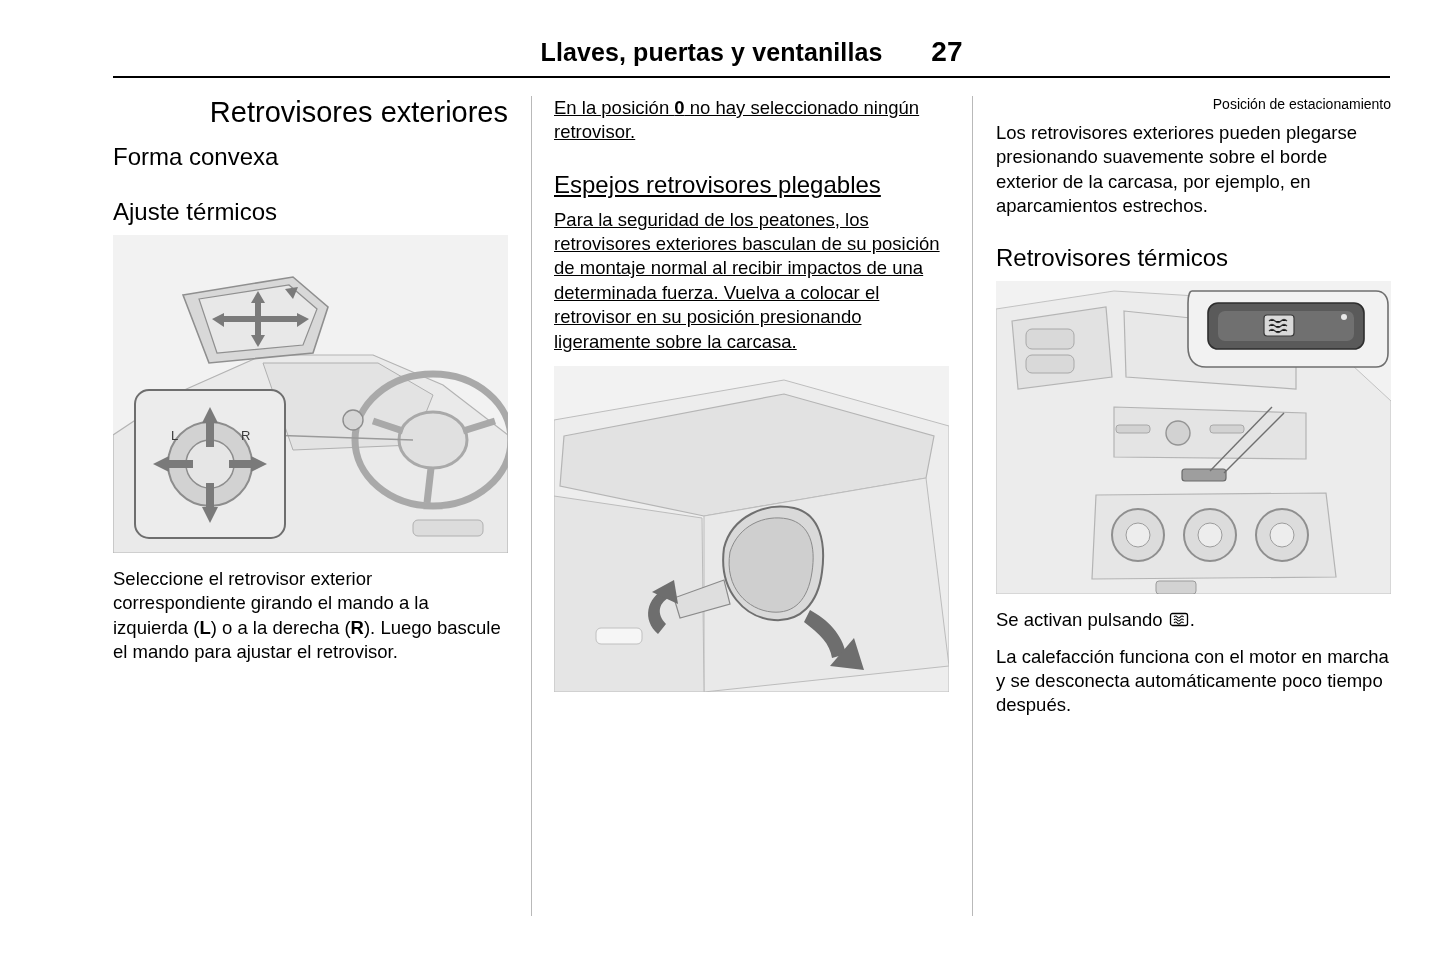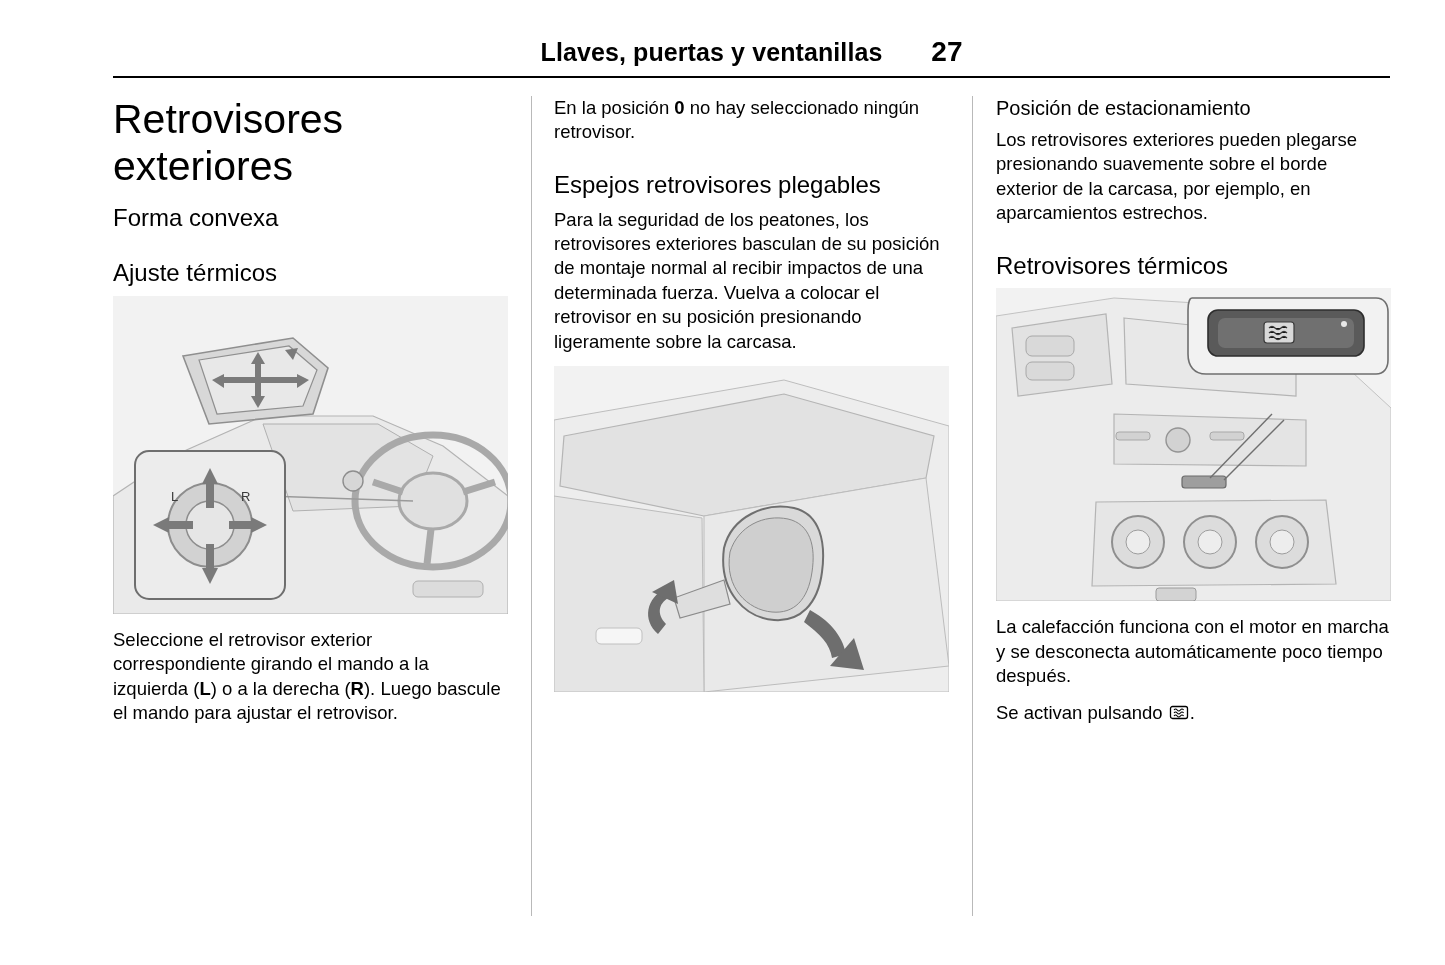--- a/index.html
+++ b/index.html
@@ -48,50 +48,52 @@
     background: #000000;
   }
 
   
   .col {
     position: absolute;
     top: 96px;
     width: 395px;
   }
   .col-1 { left: 113px; }
-  .col-2 { left: 554px; }
+  .col-2 { left: 554px; text-decoration: underline; }
   .col-3 { left: 996px; }
 
   .col-divider {
     position: absolute;
     top: 96px;
     width: 1px;
     background: #b9b9b9;
   }
   .div-1 { left: 531px; height: 820px; }
   .div-2 { left: 972px; height: 820px; }
 
   h1.doc-h1 {
-    font-size: 41px;
+    font-size: 29px;
     font-weight: normal;
     margin: 0 0 14px 0;
     line-height: 1.15;
+    text-align: right;
   }
   h2.doc-h2 {
     font-size: 24px;
     font-weight: normal;
     margin: 0 0 8px 0;
     line-height: 1.2;
   }
   h2.doc-h2.spaced { margin-top: 26px; }
   h3.doc-h3 {
-    font-size: 20px;
+    font-size: 14px;
     font-weight: normal;
     margin: 0 0 8px 0;
     line-height: 1.2;
+    text-align: right;
   }
   p.doc-p {
     font-size: 18.5px;
     line-height: 1.32;
     margin: 0 0 12px 0;
   }
   .tight { margin-bottom: 6px; }
   .bold { font-weight: bold; }
   .ref-arrow { font-family: "DejaVu Sans", sans-serif; font-size: 17px; }
 
@@ -279,27 +281,27 @@
         <rect x="268" y="34" width="30" height="21" rx="3" fill="#d9d9d9" stroke="#3a3a3a" stroke-width="1.2"></rect>
         <g stroke="#3a3a3a" stroke-width="1.2">
           <path d="M273 40 q3 -3 6 0 t6 0 t6 0"></path>
           <path d="M273 45 q3 -3 6 0 t6 0 t6 0"></path>
           <path d="M273 50 q3 -3 6 0 t6 0 t6 0"></path>
         </g>
         <circle cx="348" cy="36" r="3" fill="#e8e8e8"></circle>
       </svg>
     </div>
 
-    <p class="doc-p">La calefacción funciona con el motor en marcha y se desconecta automáticamente poco tiempo después.</p>
-
     <p class="doc-p tight">
       <span>Se activan pulsando </span><span class="pictogram"><svg viewBox="0 0 20 17" xmlns="http://www.w3.org/2000/svg">
             <rect x="1.5" y="1.5" width="17" height="12" rx="2" fill="none" stroke="#000" stroke-width="1.3"></rect>
             <g stroke="#000" stroke-width="1.1" fill="none">
               <path d="M5 5 q1.6 -2 3.2 0 t3.2 0 t3.2 0"></path>
               <path d="M5 8 q1.6 -2 3.2 0 t3.2 0 t3.2 0"></path>
               <path d="M5 11 q1.6 -2 3.2 0 t3.2 0 t3.2 0"></path>
             </g>
           </svg></span><span>.</span>
     </p>
+
+    <p class="doc-p">La calefacción funciona con el motor en marcha y se desconecta automáticamente poco tiempo después.</p>
   </div>
 
 </div>
 
 </body></html>

